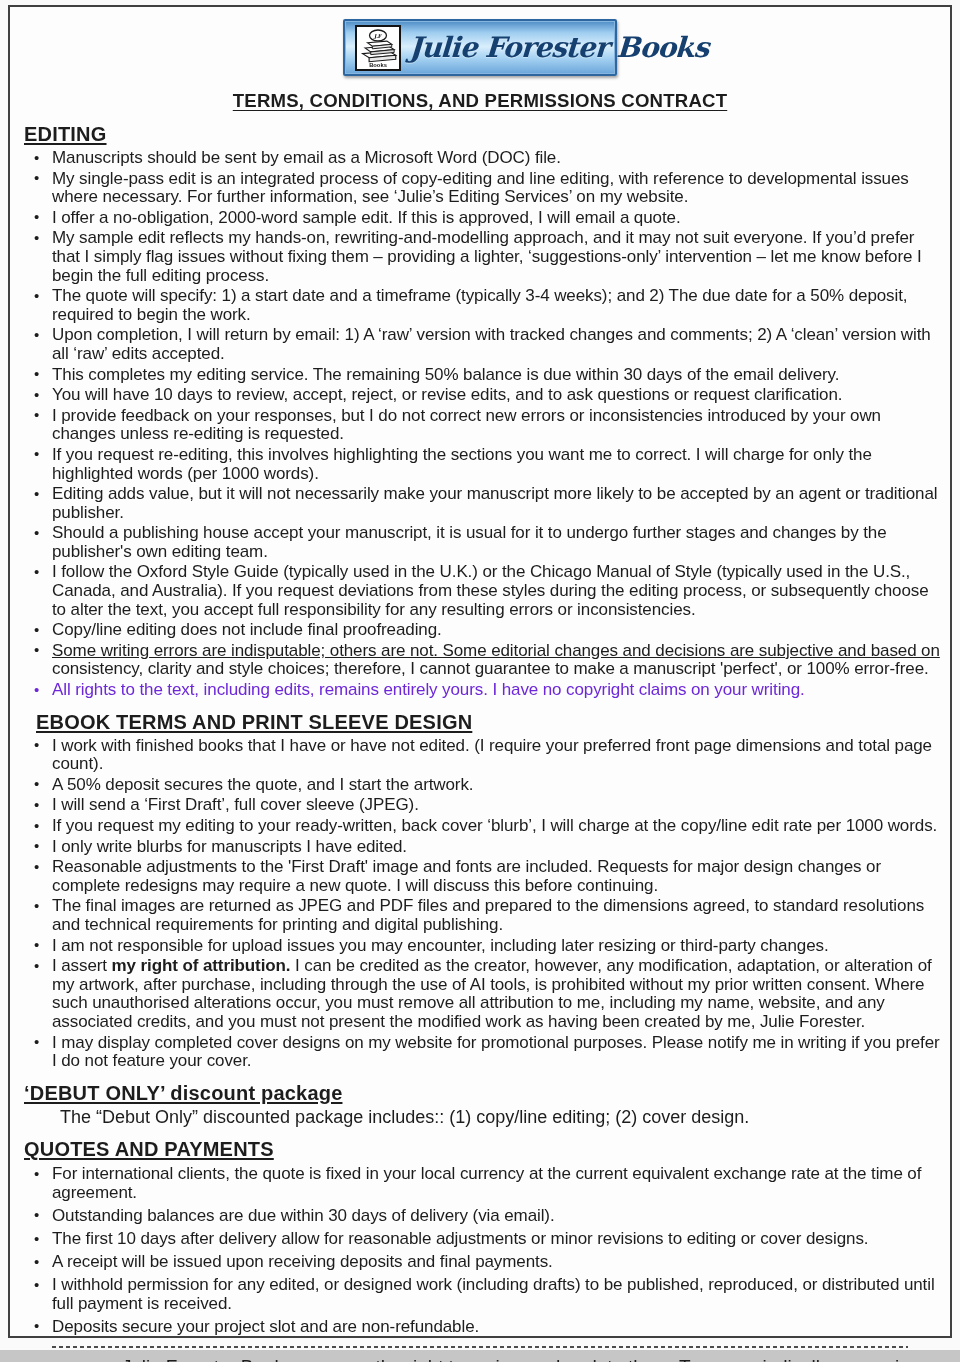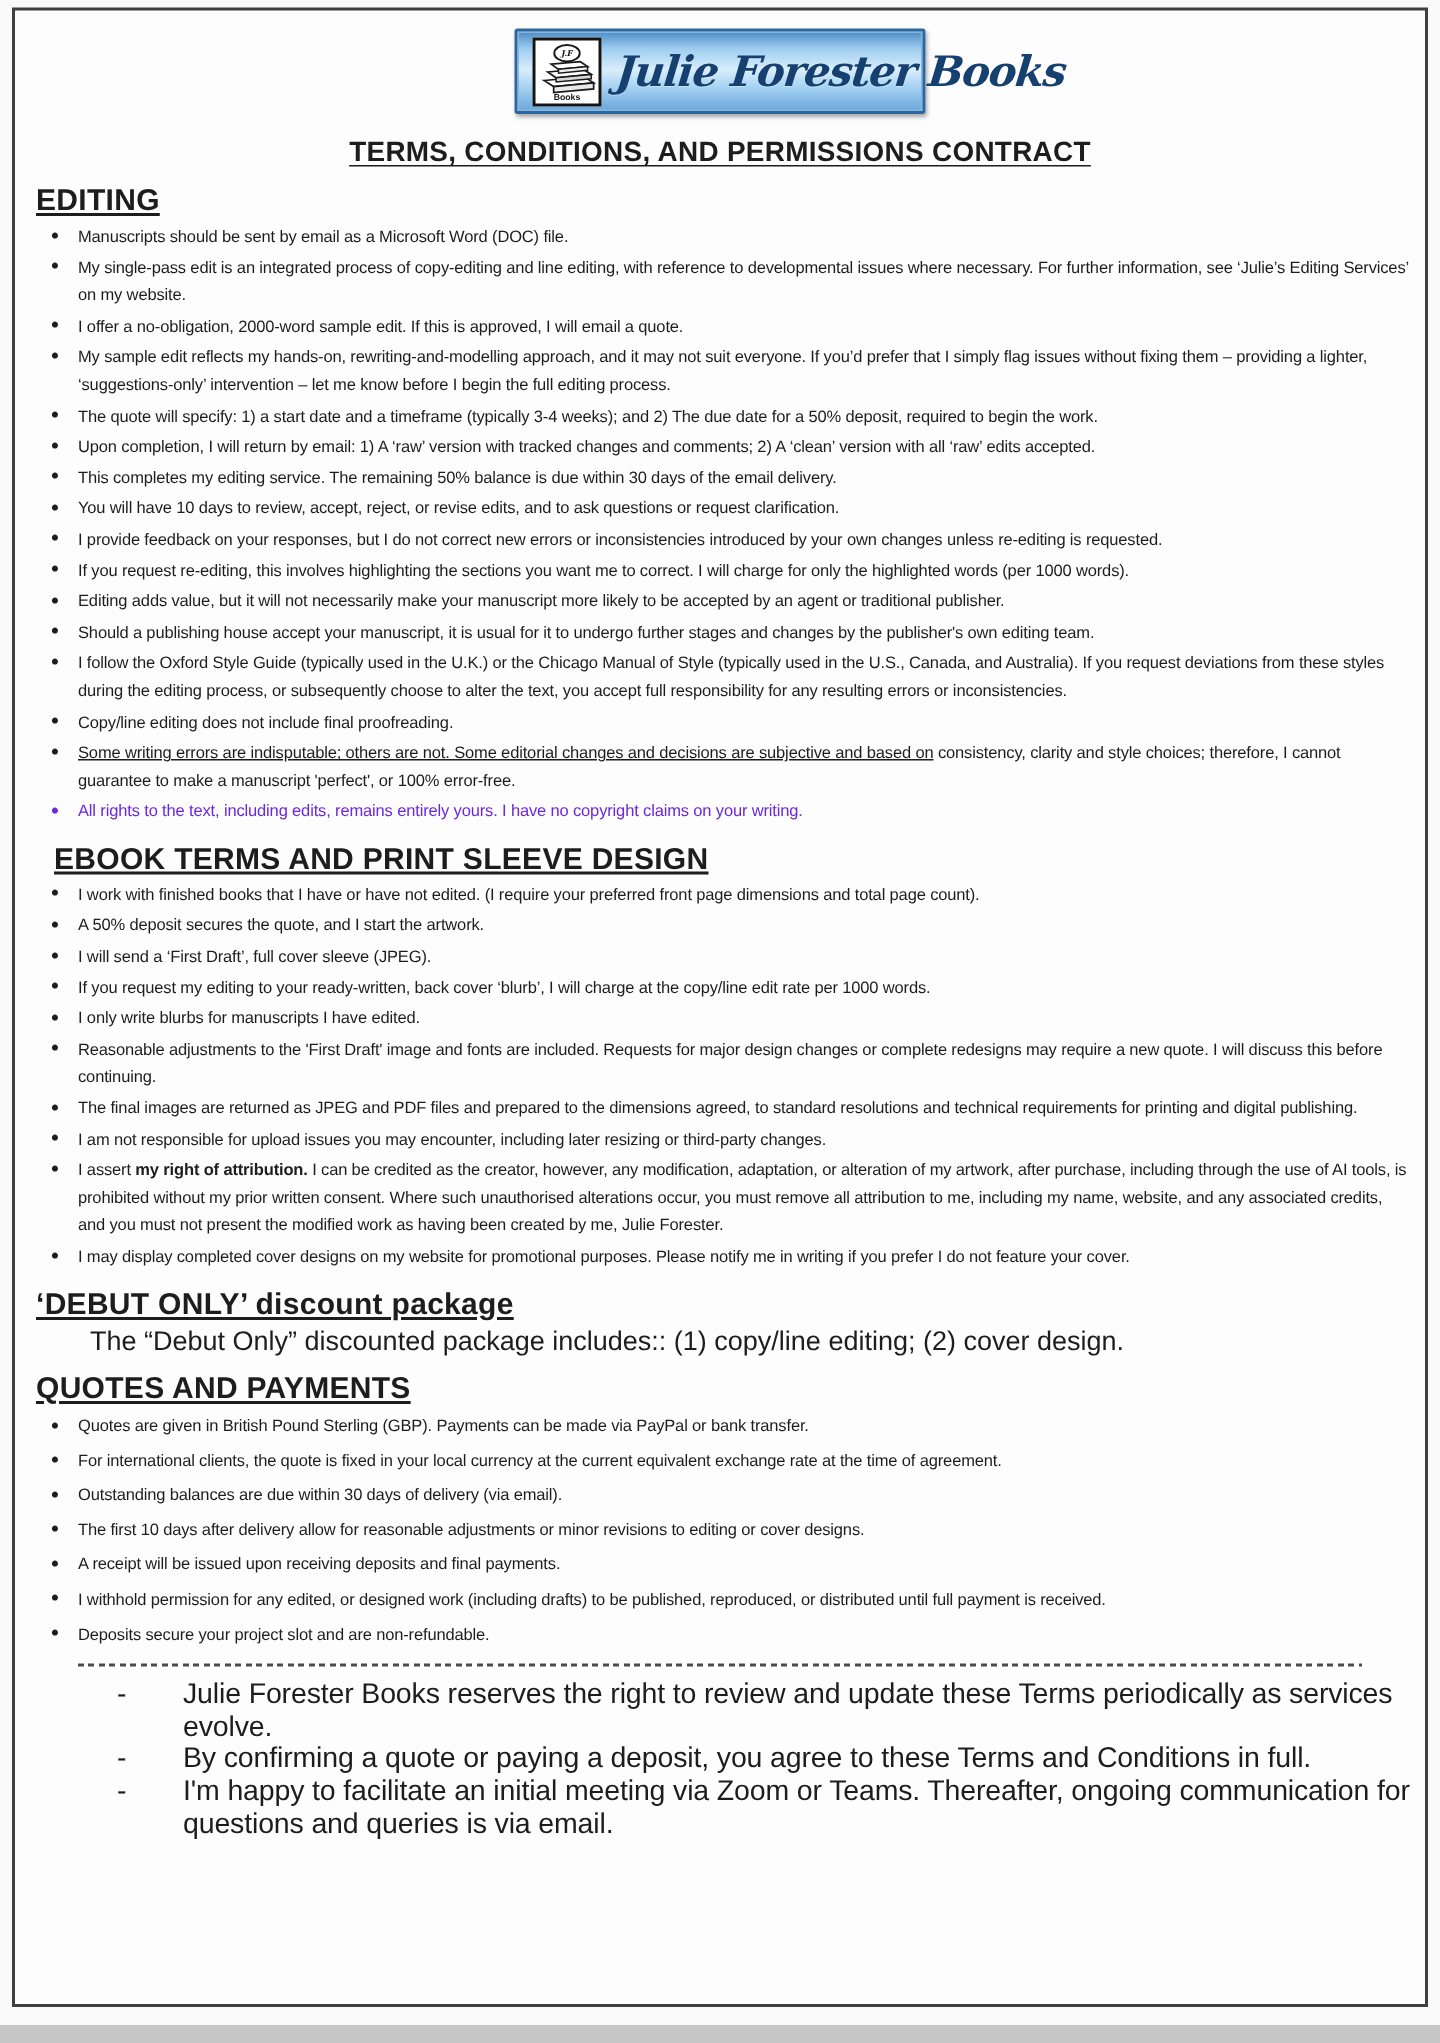--- a/index.html
+++ b/index.html
@@ -42,21 +42,21 @@
   
   .sec-heading {
     font-size:20px; font-weight:700; letter-spacing:.2px;
     text-decoration:underline; text-underline-offset:2px;
     margin:11px 0 3px 8px;
   }
   .sec-heading.indent { margin-left:20px; }
   ul.bullets { list-style:none; margin:0; padding:0 4px 0 0; }
   li.bullet {
     position:relative; padding-left:36px; margin:1px 0 2px;
-    font-size:11px; line-height:18.6px; letter-spacing:-0.1px;
+    font-size:17px; line-height:18.6px; letter-spacing:-0.1px;
   }
   li.bullet::before {
     content:"\2022"; position:absolute; left:18px; top:-0.5px; font-size:15px;
   }
   li.bullet.gray, li.bullet.gray::before { color:#6d28d9; }
   .b { font-weight:700; }
   .u { text-decoration:underline; text-underline-offset:1px; }
   .gray { color:#6b6b6b; }
   .para-debut { margin:2px 0 0 44px; font-size:18px; line-height:19px; }
   .sec-quotes-payments li.bullet { margin:4.5px 0; }
@@ -141,21 +141,20 @@
             <li class="bullet"><span>I may display completed cover designs on my website for promotional purposes. Please notify me in writing if you prefer I do not feature your cover.</span></li>
           </ul>
         </section>
         <section class="sec sec-debut-only">
           <h2 class="sec-heading">‘DEBUT ONLY’ discount package</h2>
           <p class="para-debut">The “Debut Only” discounted package includes:: (1) copy/line editing; (2) cover design.</p>
         </section>
         <section class="sec sec-quotes-payments">
           <h2 class="sec-heading">QUOTES AND PAYMENTS</h2>
           <ul class="bullets">
-            <li class="bullet"><span>Quotes are given in British Pound Sterling (GBP). Payments can be made via PayPal or bank transfer.</span></li>
             <li class="bullet"><span>For international clients, the quote is fixed in your local currency at the current equivalent exchange rate at the time of agreement.</span></li>
             <li class="bullet"><span>Outstanding balances are due within 30 days of delivery (via email).</span></li>
             <li class="bullet"><span>The first 10 days after delivery allow for reasonable adjustments or minor revisions to editing or cover designs.</span></li>
             <li class="bullet"><span>A receipt will be issued upon receiving deposits and final payments.</span></li>
             <li class="bullet"><span>I withhold permission for any edited, or designed work (including drafts) to be published, reproduced, or distributed until full payment is received.</span></li>
             <li class="bullet"><span>Deposits secure your project slot and are non-refundable.</span></li>
           </ul>
         </section>
       </main>
 

